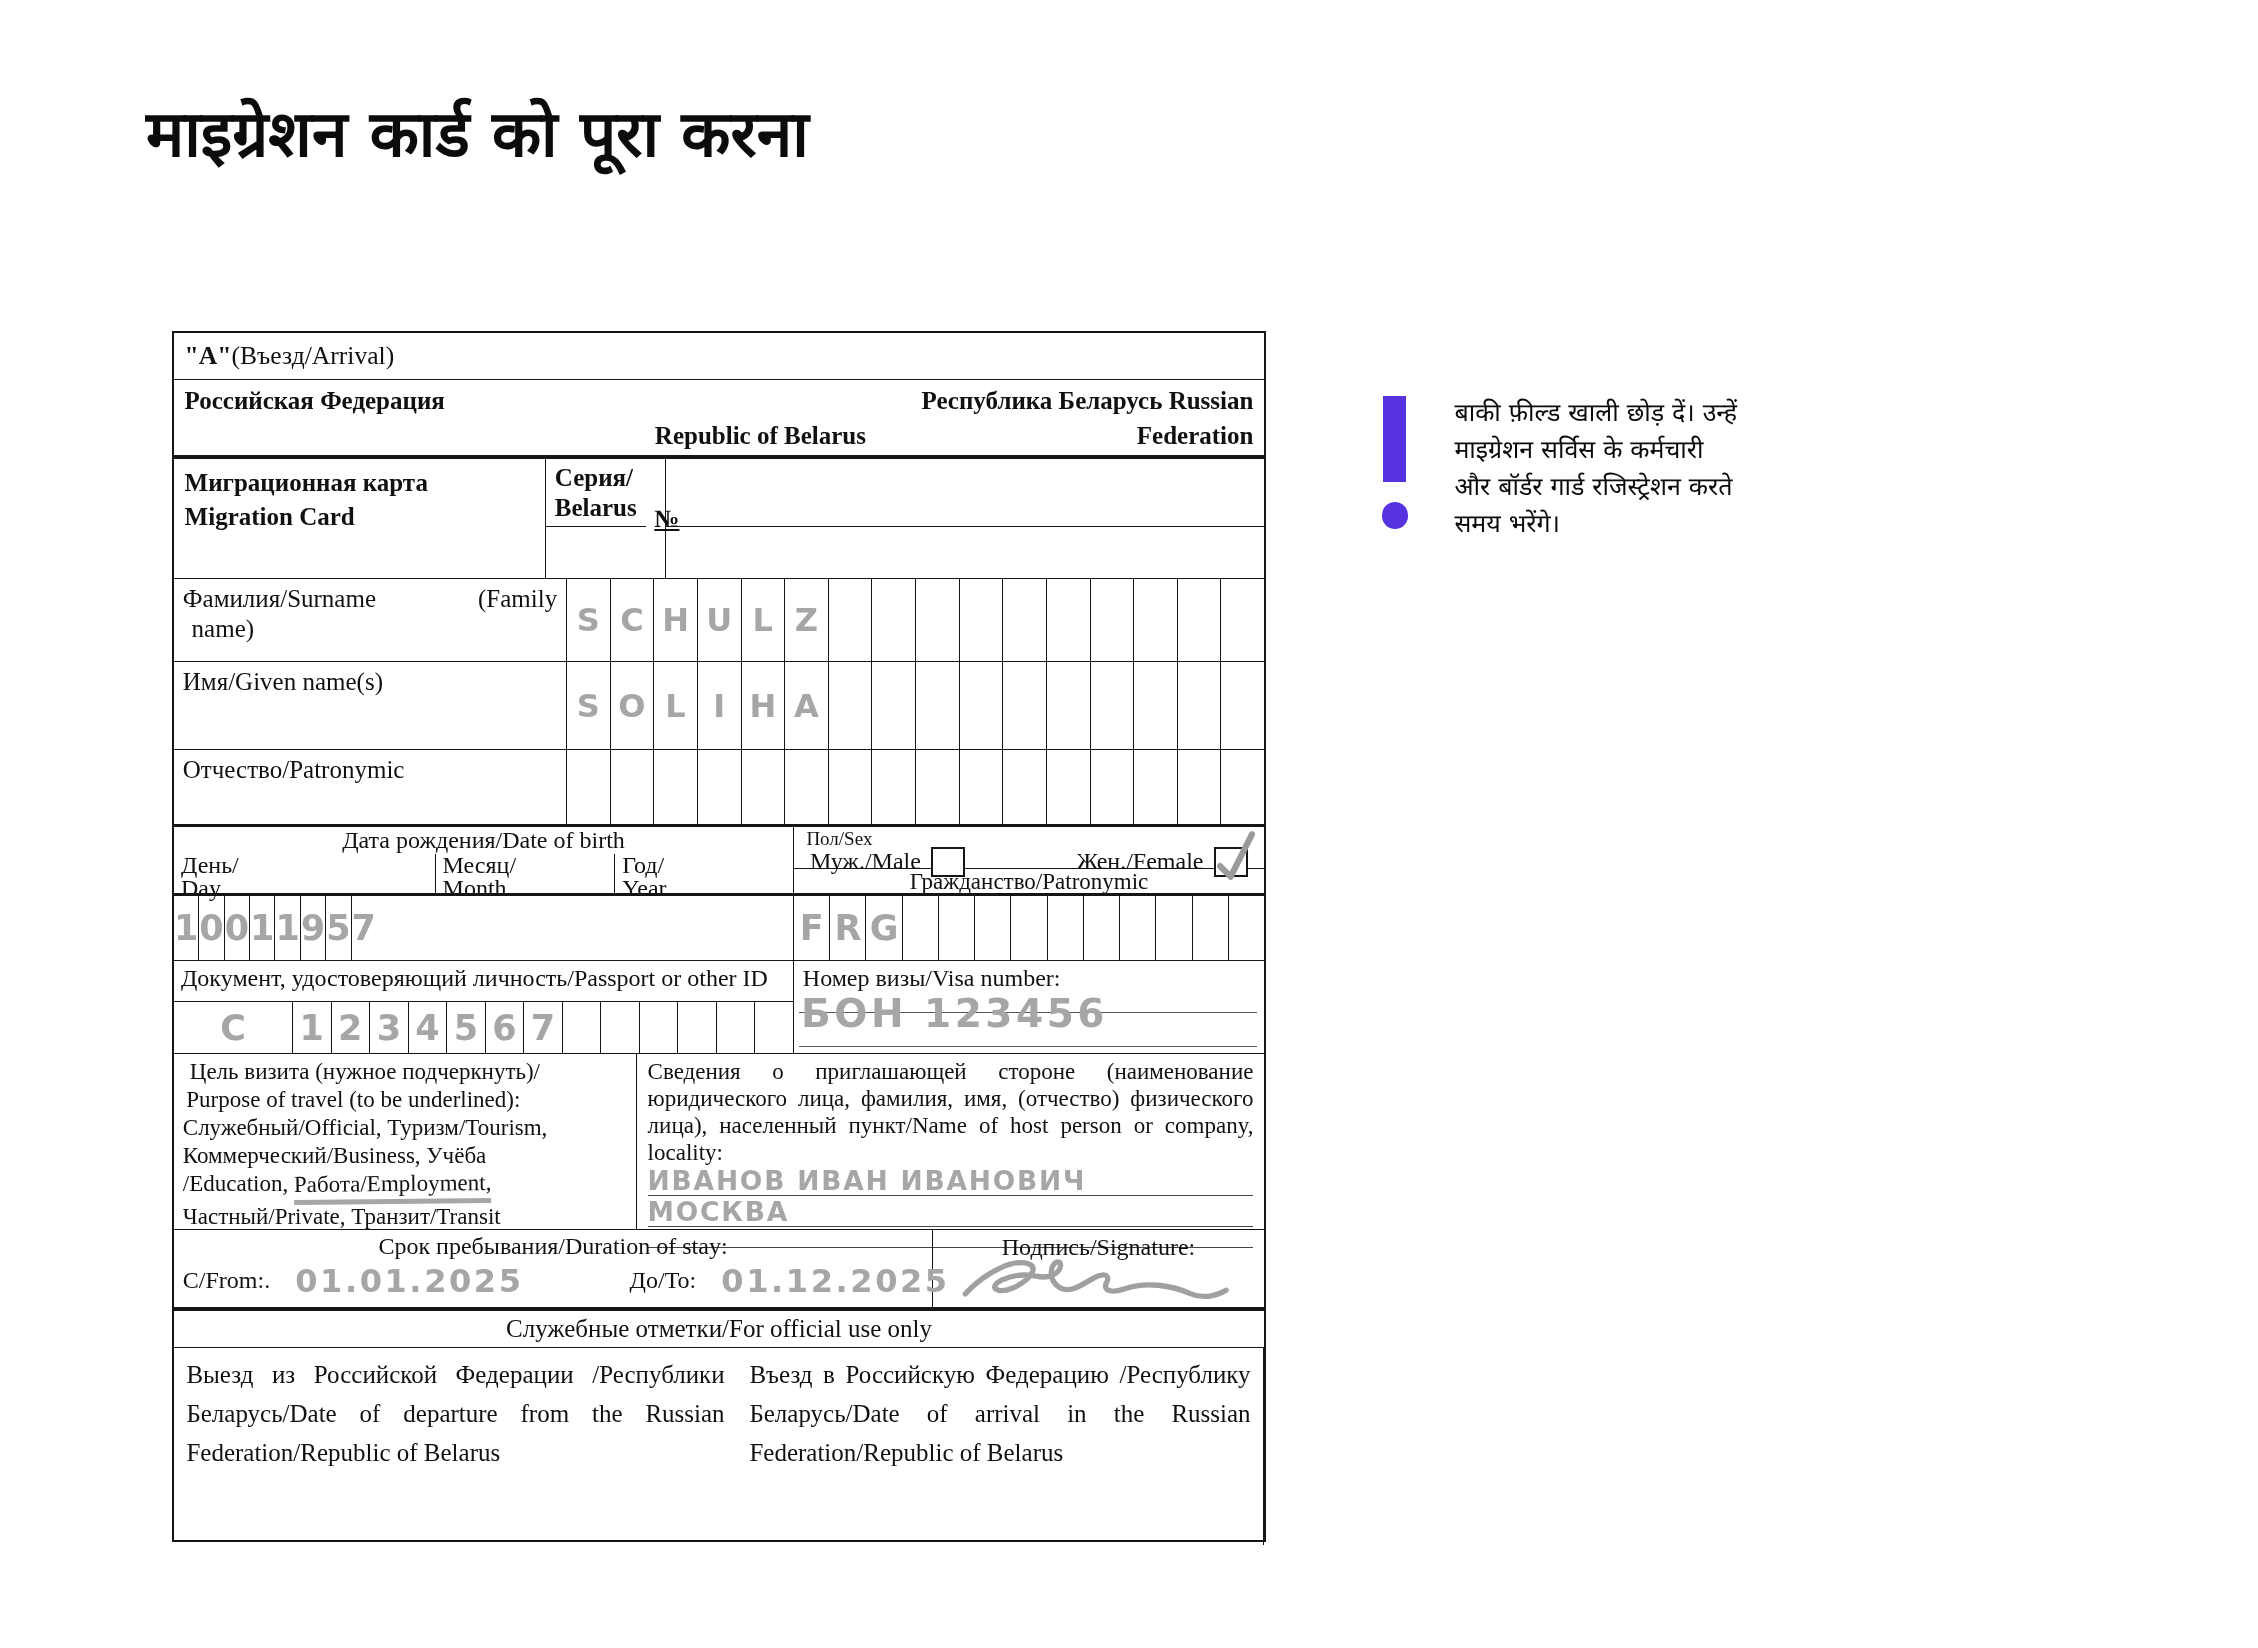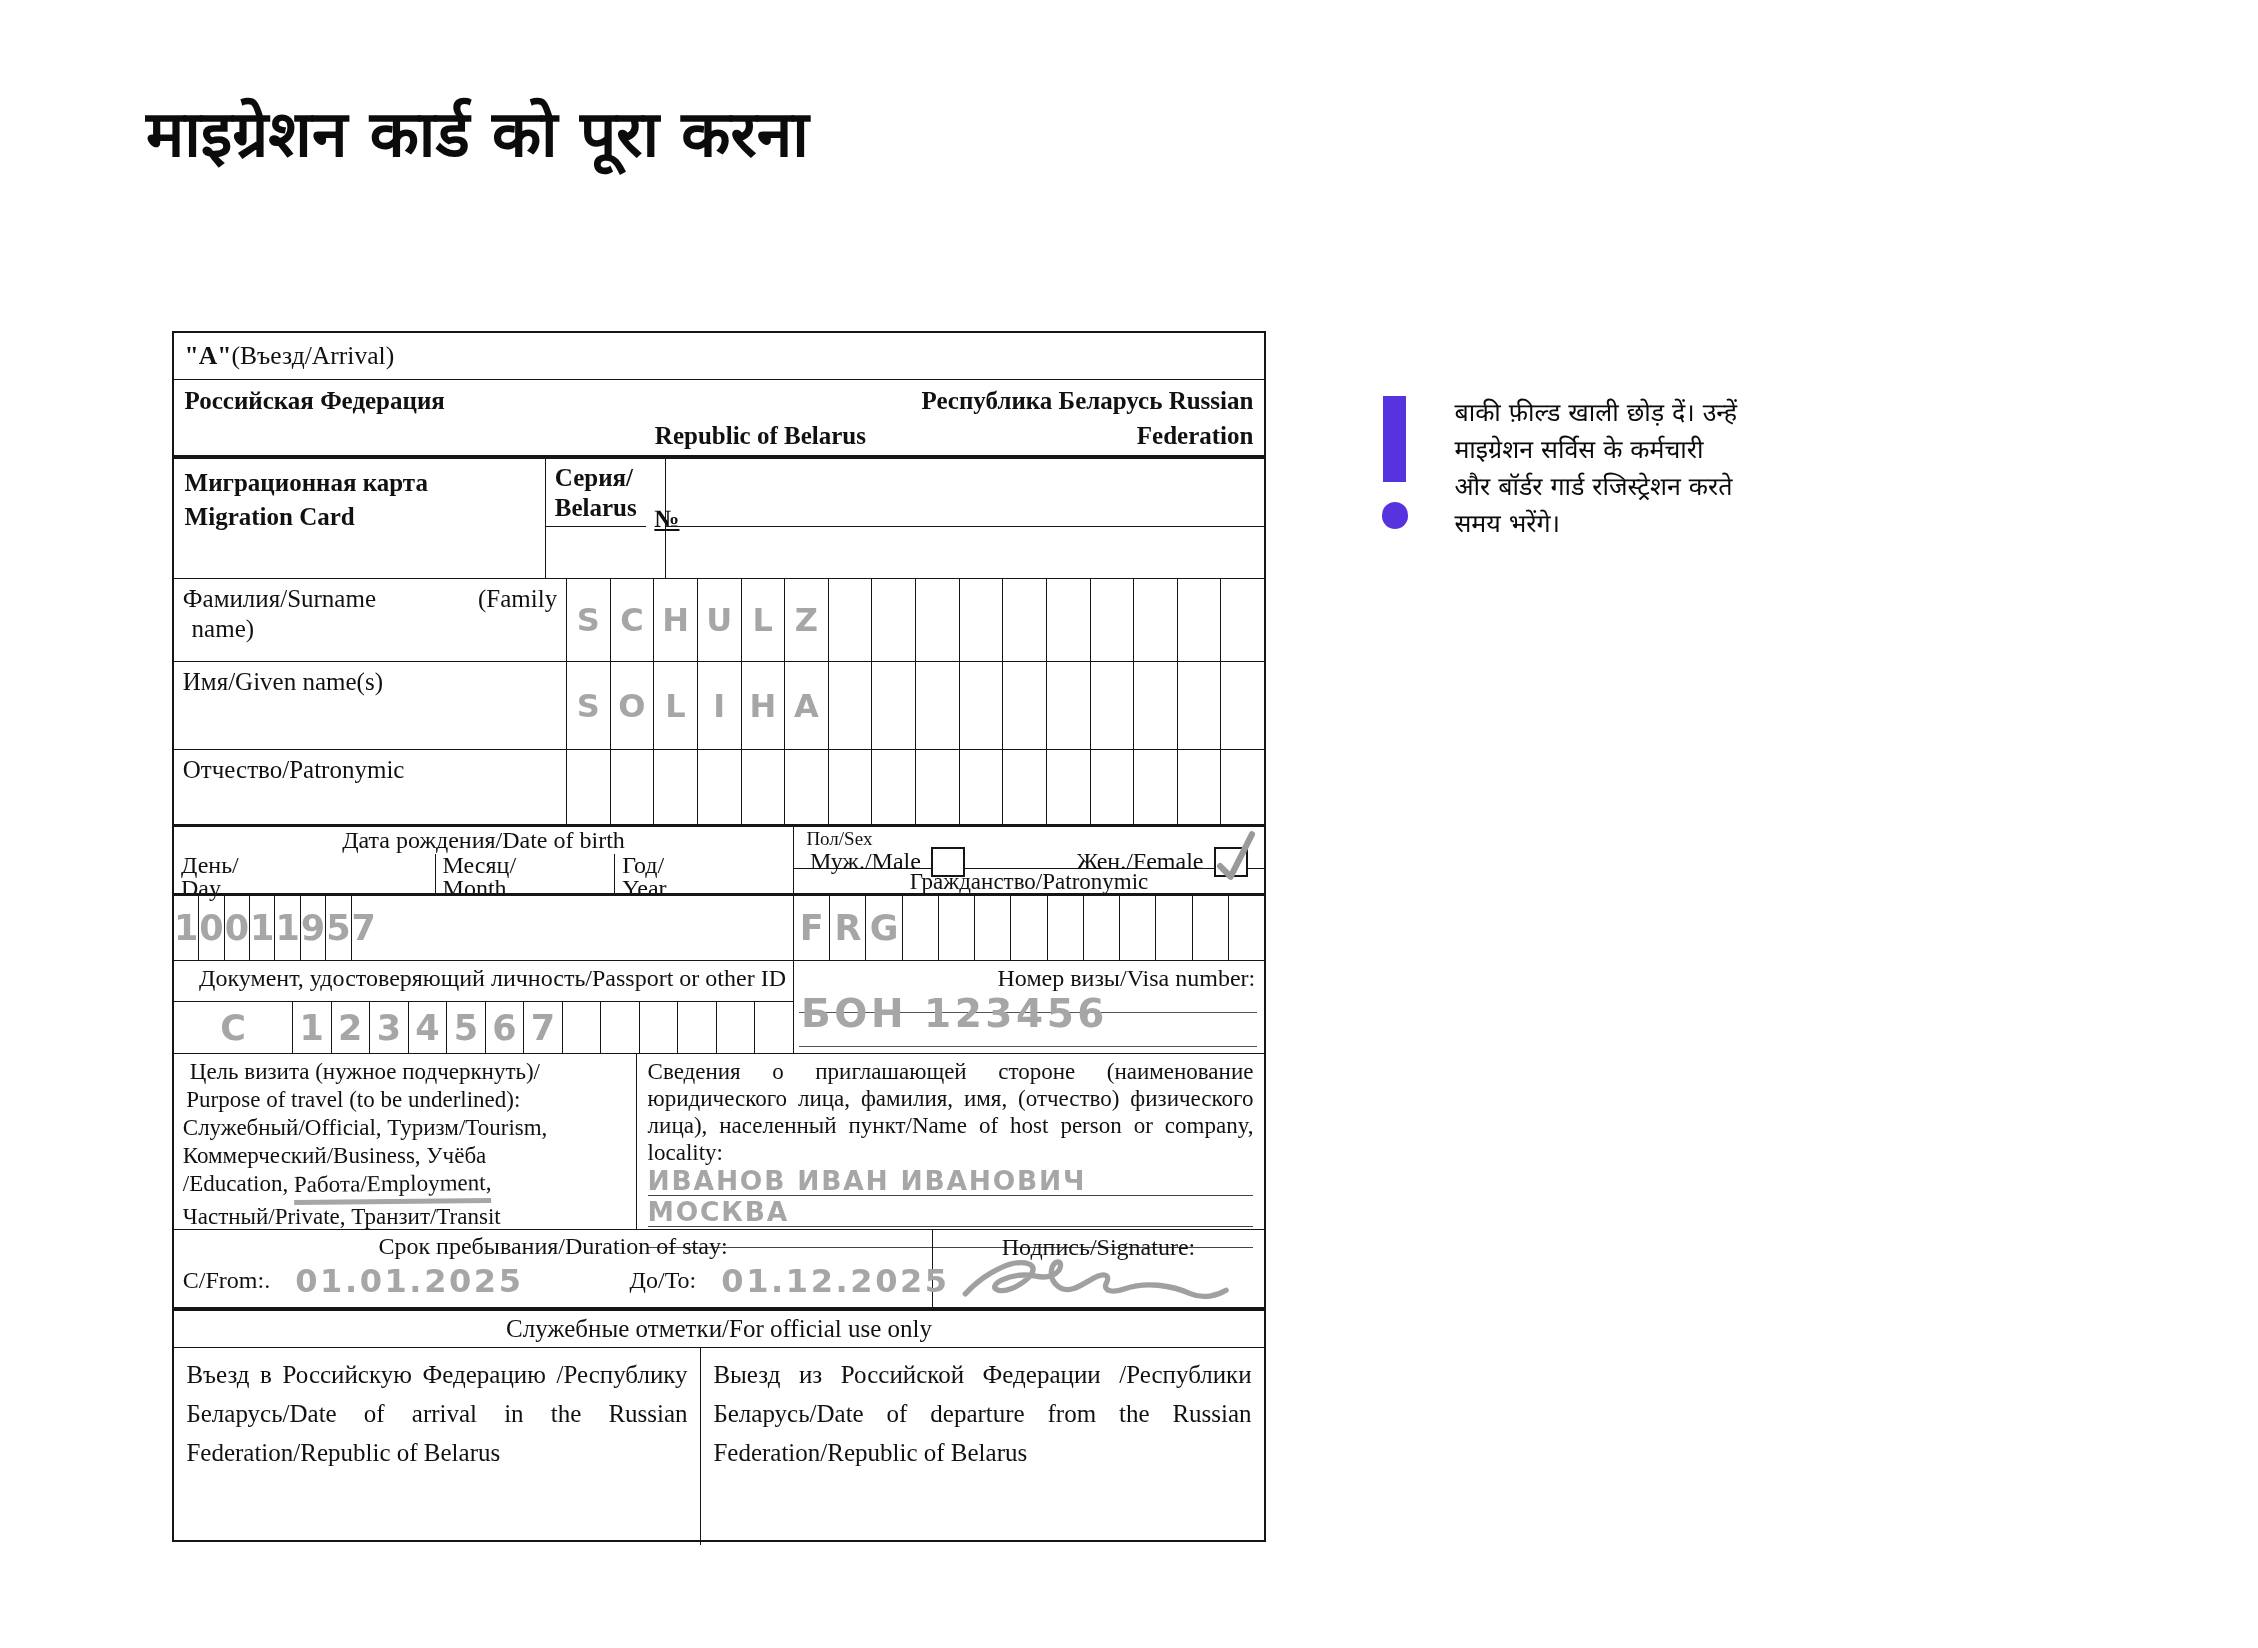--- a/index.html
+++ b/index.html
@@ -66,21 +66,21 @@
   .sex-opts { display:flex; justify-content:space-between; align-items:center; margin-top:-3.5px; padding:0 3.5px; font-size:24px; }
   .sex-opt { display:flex; align-items:center; gap:10.6px; }
   .chk { width:34px; height:30px; border:2.6px solid #151515; position:relative; background:#fff; }
   .chk svg { position:absolute; left:-3.5px; top:-19.4px; overflow:visible; }
   .nat-label { height:25px; border-top:1.8px solid #151515; text-align:center; font-size:23px; line-height:25px; }
   .nat-grid { flex:1; display:flex; border-top:3.5px solid #151515; }
   .nat-grid .cc { flex:1; border-right:1.8px solid #151515; display:flex; align-items:center; justify-content:center; }
   .nat-grid .cc:last-child { border-right:none; }
 
   
-  .r-passport { height:93px;text-align:right; }
+  .r-passport { height:93px; }
   .pass-left { width:620px; display:flex; flex-direction:column; border-right:1.8px solid #151515; }
   .pass-label { height:40px; padding:3.5px 7px; font-size:24px; }
   .pass-grid { flex:1; display:flex; border-top:1.8px solid #151515; }
   .pass-grid .cc { border-right:1.8px solid #151515; display:flex; align-items:center; justify-content:center; }
   .pass-grid .cc:last-child { border-right:none; }
   .pc-first { width:119px; }
   .pc { flex:1; }
   .visa-cell { flex:1; position:relative; padding:3.5px 8.8px; font-size:24px; }
   .visa-value { position:absolute; left:7px; top:30px; font-size:39px; letter-spacing:3.5px; z-index:2; }
   .visa-line { position:absolute; left:5.3px; right:7px; height:0; border-top:1.8px solid #555; }
@@ -363,22 +363,22 @@
           <path d="M6,44 C30,18 62,4 78,10 C96,17 60,44 44,40 C28,36 56,18 86,24 C112,29 118,10 112,8 C104,6 98,26 112,36 C126,46 142,30 156,24 C166,20 170,24 166,32 C162,40 172,44 188,38 C210,30 240,34 262,44 C276,50 292,46 302,40" fill="none" stroke="#a0a0a0" stroke-width="6" stroke-linecap="round"></path>
         </svg>
       </div>
     </div>
 
     <div class="row bt-thick r-offhead">
       <span>Служебные отметки/For official use only</span>
     </div>
 
     <div class="row r-offcols">
+      <div class="off-col off-right">Выезд из Российской Федерации /Республики Беларусь/Date of departure from the Russian Federation/Republic of Belarus</div>
       <div class="off-col off-left">Въезд в Российскую Федерацию /Республику Беларусь/Date of arrival in the Russian Federation/Republic of Belarus</div>
-      <div class="off-col off-right">Выезд из Российской Федерации /Республики Беларусь/Date of departure from the Russian Federation/Republic of Belarus</div>
     </div>
 
   </div>
 
   <div class="note">
     <div class="excl">
       <div class="excl-bar"></div>
       <div class="excl-dot"></div>
     </div>
     <div class="note-text">बाकी फ़ील्ड खाली छोड़ दें। उन्हें

